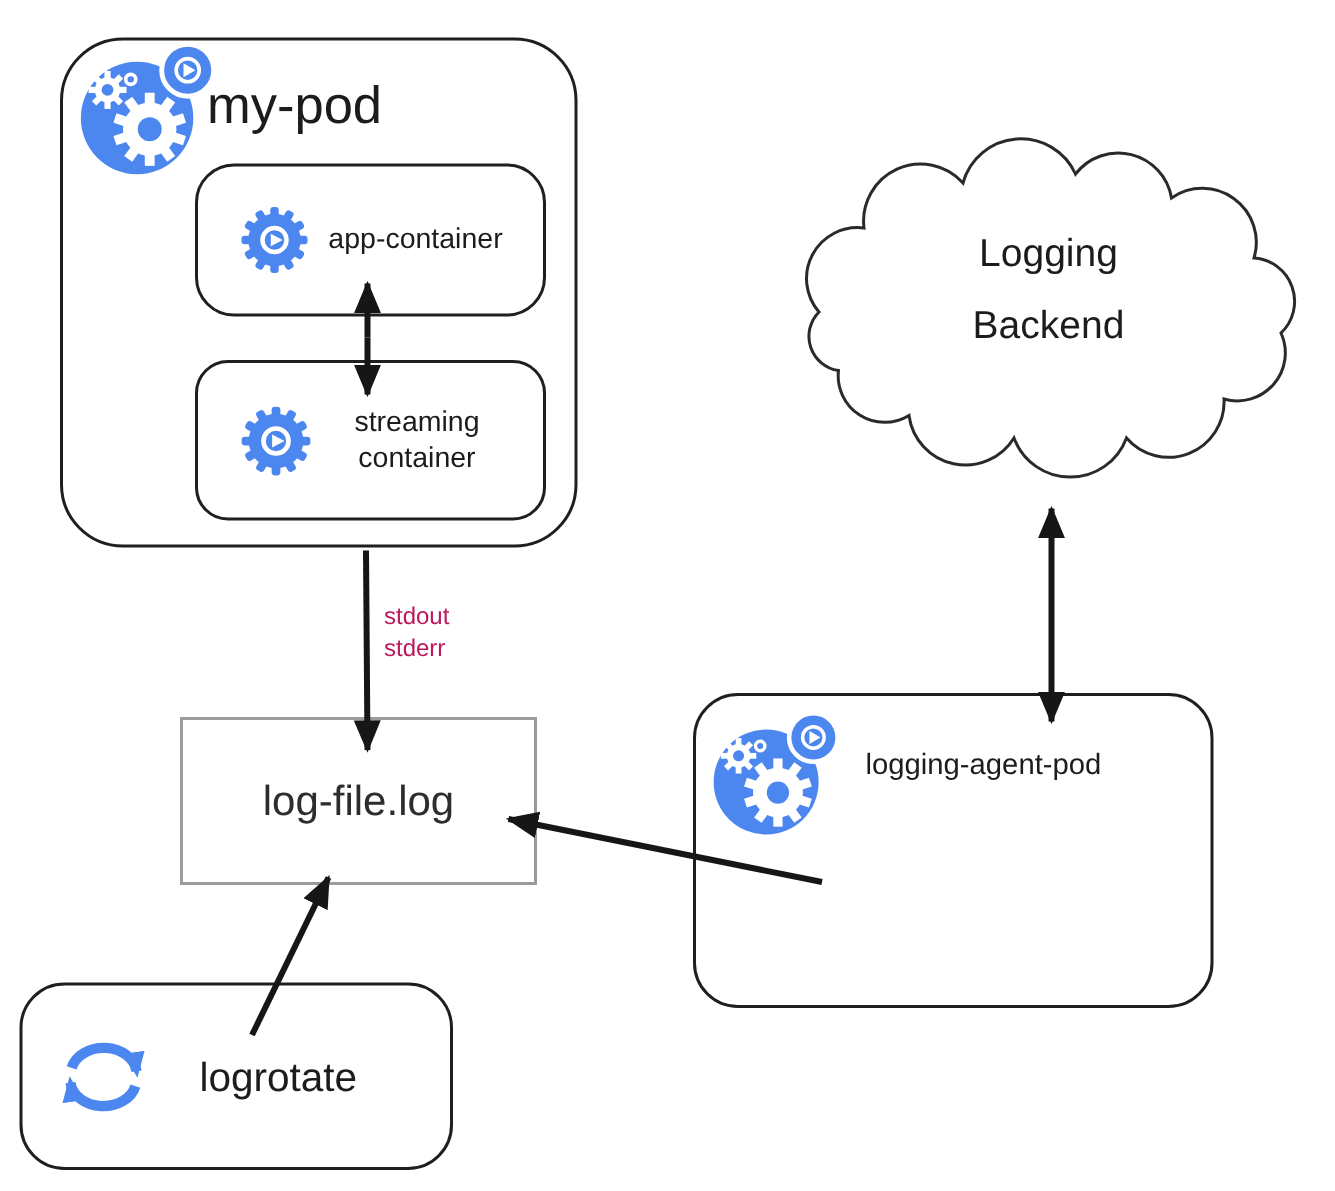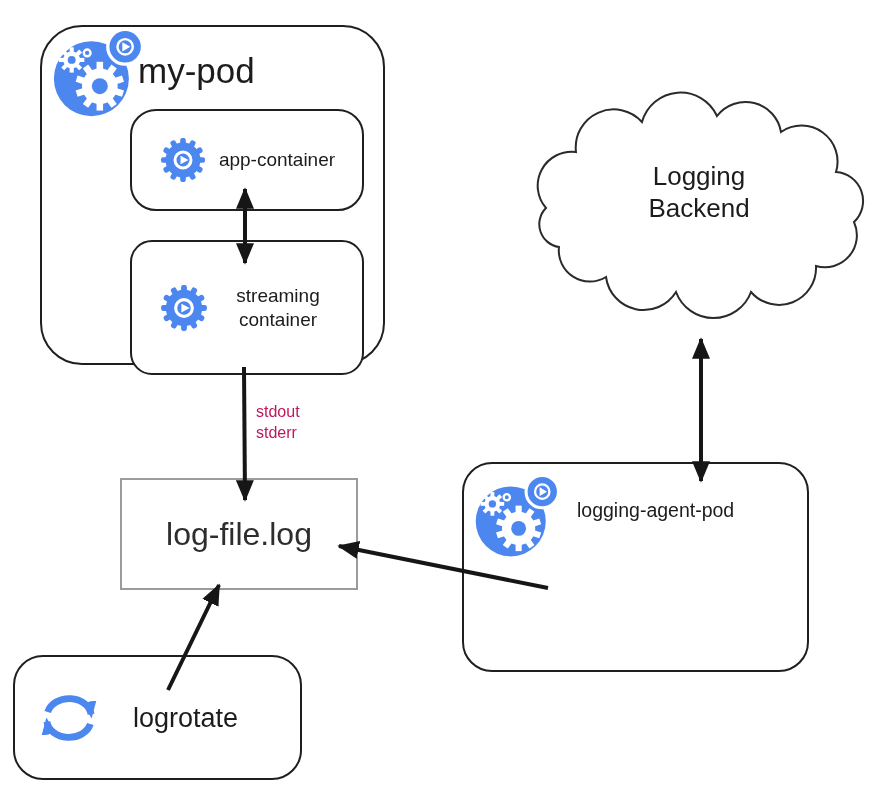--- a/index.html
+++ b/index.html
@@ -11,36 +11,36 @@
   .rounded-lg{border-radius:42px;}
   .rounded-md{border-radius:30px;}
   .rounded-sm{border-radius:22px;}
   .node-row{display:flex;align-items:center;justify-content:center;gap:12px;height:100%;}
   .node-label{font-size:19px;line-height:24px;color:#1c1c1c;text-align:center;}
   .pod-title{position:absolute;font-size:35px;color:#1c1c1c;white-space:nowrap;}
   .small-pod-title{position:absolute;font-size:19.5px;color:#1c1c1c;white-space:nowrap;}
   .icon{flex:0 0 auto;display:block;}
   .abs{position:absolute;}
   #logfile-box{border:2px solid #9b9b9b;border-radius:0;}
-  #logfile-box .node-label{font-size:32px;color:#2d2d2d;text-align:center;}
+  #logfile-box .node-label{font-size:28px;color:#2d2d2d;text-align:center;}
   #logrotate-box .node-label{font-size:27px;}
   .edge-label{
     position:absolute;font-size:16px;line-height:21px;color:#be185d;
     white-space:pre-line;
   }
   #cloud-wrap{position:absolute;}
   #cloud-wrap svg{position:absolute;left:0;top:0;}
   #cloud-label{
     position:absolute;left:0;top:0;width:100%;height:100%;
     display:flex;align-items:center;justify-content:center;
     transform:translateY(-10px);
   }
   #cloud-label span{
     display:block;width:130px;text-align:center;
-    font-size:26px;line-height:32px;color:#1c1c1c;
+    font-size:26px;line-height:48px;color:#1c1c1c;
   }
   #arrow-layer{position:absolute;left:0;top:0;z-index:10;pointer-events:none;}
   #arrow-layer line{stroke:var(--arrow-black,#161616);stroke-width:4;}
   .fill-blue{fill:var(--icon-blue,#4c86ef);}
   .stroke-blue{stroke:var(--icon-blue,#4c86ef);}
   .cloud-path{fill:#ffffff;stroke:#2a2a2a;stroke-width:2;}
   .arrowhead-fill{fill:var(--arrow-black,#161616);}
 </style>
 </head>
 <body>
@@ -86,21 +86,21 @@
             <rect x="21.2" y="2" width="5.6" height="44" rx="2" transform="rotate(150 24 24)"></rect>
             <circle cx="24" cy="24" r="17.5"></circle>
           </g>
           <circle cx="24" cy="24" r="8" fill="none" stroke="#ffffff" stroke-width="3"></circle>
           <path d="M21.5,19.8 L29.5,24 L21.5,28.2 Z" fill="#ffffff"></path>
         </svg>
         <div class="node-label">app-container</div>
       </div>
     </div>
 
-    <div class="box rounded-sm" style="left:88px;top:213px;width:234px;height:135px;">
+    <div class="box rounded-sm" style="left:88px;top:213px;width:234px;height:107px;">
       <div class="node-row">
         <svg class="icon" width="50" height="50" viewBox="0 0 48 48">
           <g class="fill-blue">
             <rect x="21.2" y="2" width="5.6" height="44" rx="2"></rect>
             <rect x="21.2" y="2" width="5.6" height="44" rx="2" transform="rotate(30 24 24)"></rect>
             <rect x="21.2" y="2" width="5.6" height="44" rx="2" transform="rotate(60 24 24)"></rect>
             <rect x="21.2" y="2" width="5.6" height="44" rx="2" transform="rotate(90 24 24)"></rect>
             <rect x="21.2" y="2" width="5.6" height="44" rx="2" transform="rotate(120 24 24)"></rect>
             <rect x="21.2" y="2" width="5.6" height="44" rx="2" transform="rotate(150 24 24)"></rect>
             <circle cx="24" cy="24" r="17.5"></circle>

